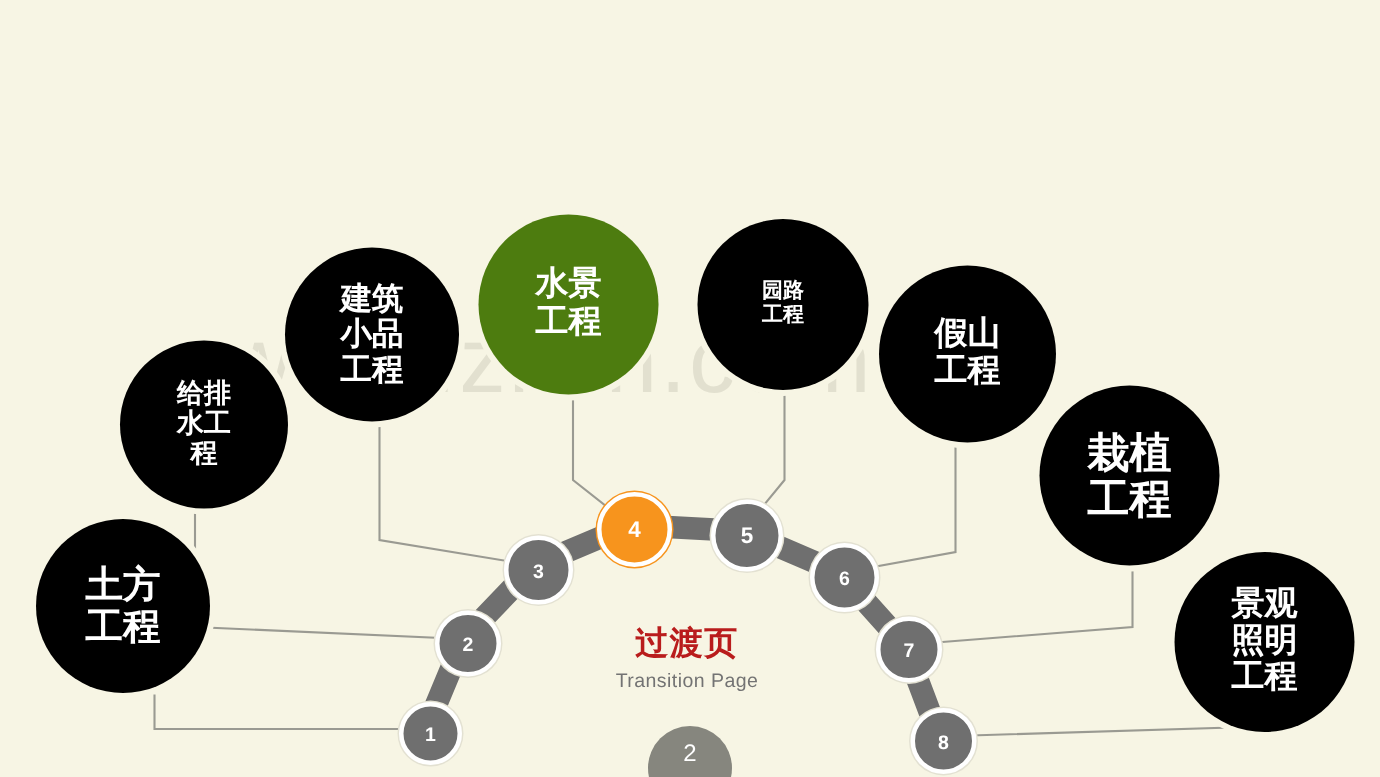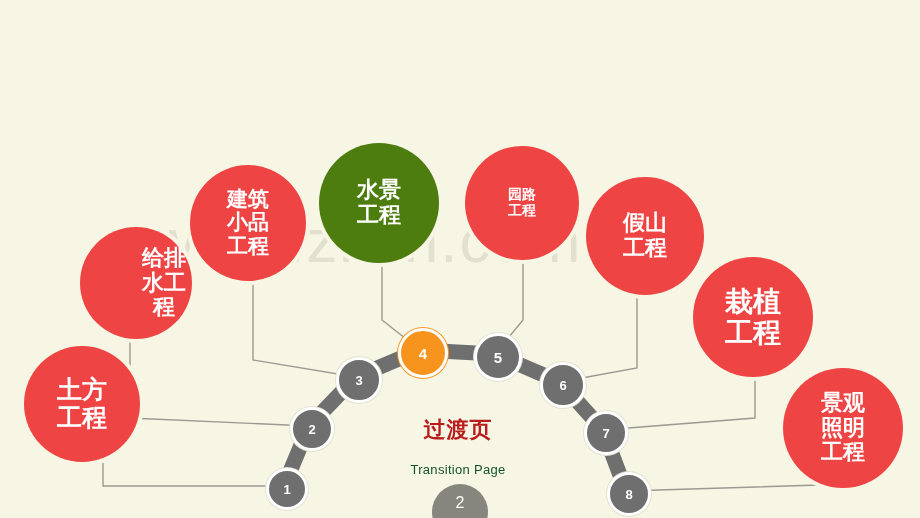--- a/index.html
+++ b/index.html
@@ -35,21 +35,21 @@
     letter-spacing: 2px;
     color: #e2e0cf;
     white-space: nowrap;
     overflow: hidden;
     pointer-events: none;
   }
   
   .bubble {
     position: absolute;
     border-radius: 50%;
-    background: #ef4444;
+    background: #000000;
     box-shadow: 0 0 0 4px #f7f5e4;
     display: flex;
     align-items: center;
     justify-content: center;
     text-align: center;
     color: #ffffff;
     font-weight: bold;
     line-height: 1.12;
     font-family: "DejaVu Sans", "Liberation Sans", sans-serif;
   }
@@ -95,25 +95,25 @@
     display: block;
     font-family: "DejaVu Sans", "Liberation Sans", sans-serif;
     font-size: 22px;
     font-weight: bold;
     color: #b91c1c;
     letter-spacing: 1px;
     line-height: 1.1;
   }
   .caption .en {
     display: block;
-    margin-top: 20px;
+    margin-top: 4px;
     font-family: "Liberation Sans", "DejaVu Sans", sans-serif;
     font-size: 13px;
     font-weight: 400;
-    color: #14532d;
+    color: #737373;
     letter-spacing: 0.3px;
   }
   
   .page-badge {
     position: absolute;
     left: 432px;
     top: 484px;
     width: 56px;
     height: 56px;
     border-radius: 50%;
@@ -149,21 +149,21 @@
       </g>
     <g id="arc-spine">
         <path d="M 284,486 L 309,426 L 356,377 L 420,350 L 495,354 L 560,382 L 603,430 L 626,491" fill="none" stroke="#6f6f6f" stroke-width="15" stroke-linecap="round" stroke-linejoin="round"></path>
       </g>
   </svg>
 
   <div id="bubbles">
       <div class="bubble" style="left: 24px; top: 346px; width: 116px; height: 116px; font-size: 25px;">
         <span class="label"><span>土方</span><br><span>工程</span></span>
       </div>
-      <div class="bubble" style="left: 80px; top: 227px; width: 112px; height: 112px; font-size: 22px; justify-content: flex-end;">
+      <div class="bubble" style="left: 80px; top: 227px; width: 112px; height: 112px; font-size: 18px;">
         <span class="label"><span>给排</span><br><span>水工</span><br><span>程</span></span>
       </div>
       <div class="bubble" style="left: 190px; top: 165px; width: 116px; height: 116px; font-size: 21px;">
         <span class="label"><span>建筑</span><br><span>小品</span><br><span>工程</span></span>
       </div>
       <div class="bubble accent" style="left: 319px; top: 143px; width: 120px; height: 120px; font-size: 22px;">
         <span class="label"><span>水景</span><br><span>工程</span></span>
       </div>
       <div class="bubble" style="left: 465px; top: 146px; width: 114px; height: 114px; font-size: 14px;">
         <span class="label"><span>园路</span><br><span>工程</span></span>

